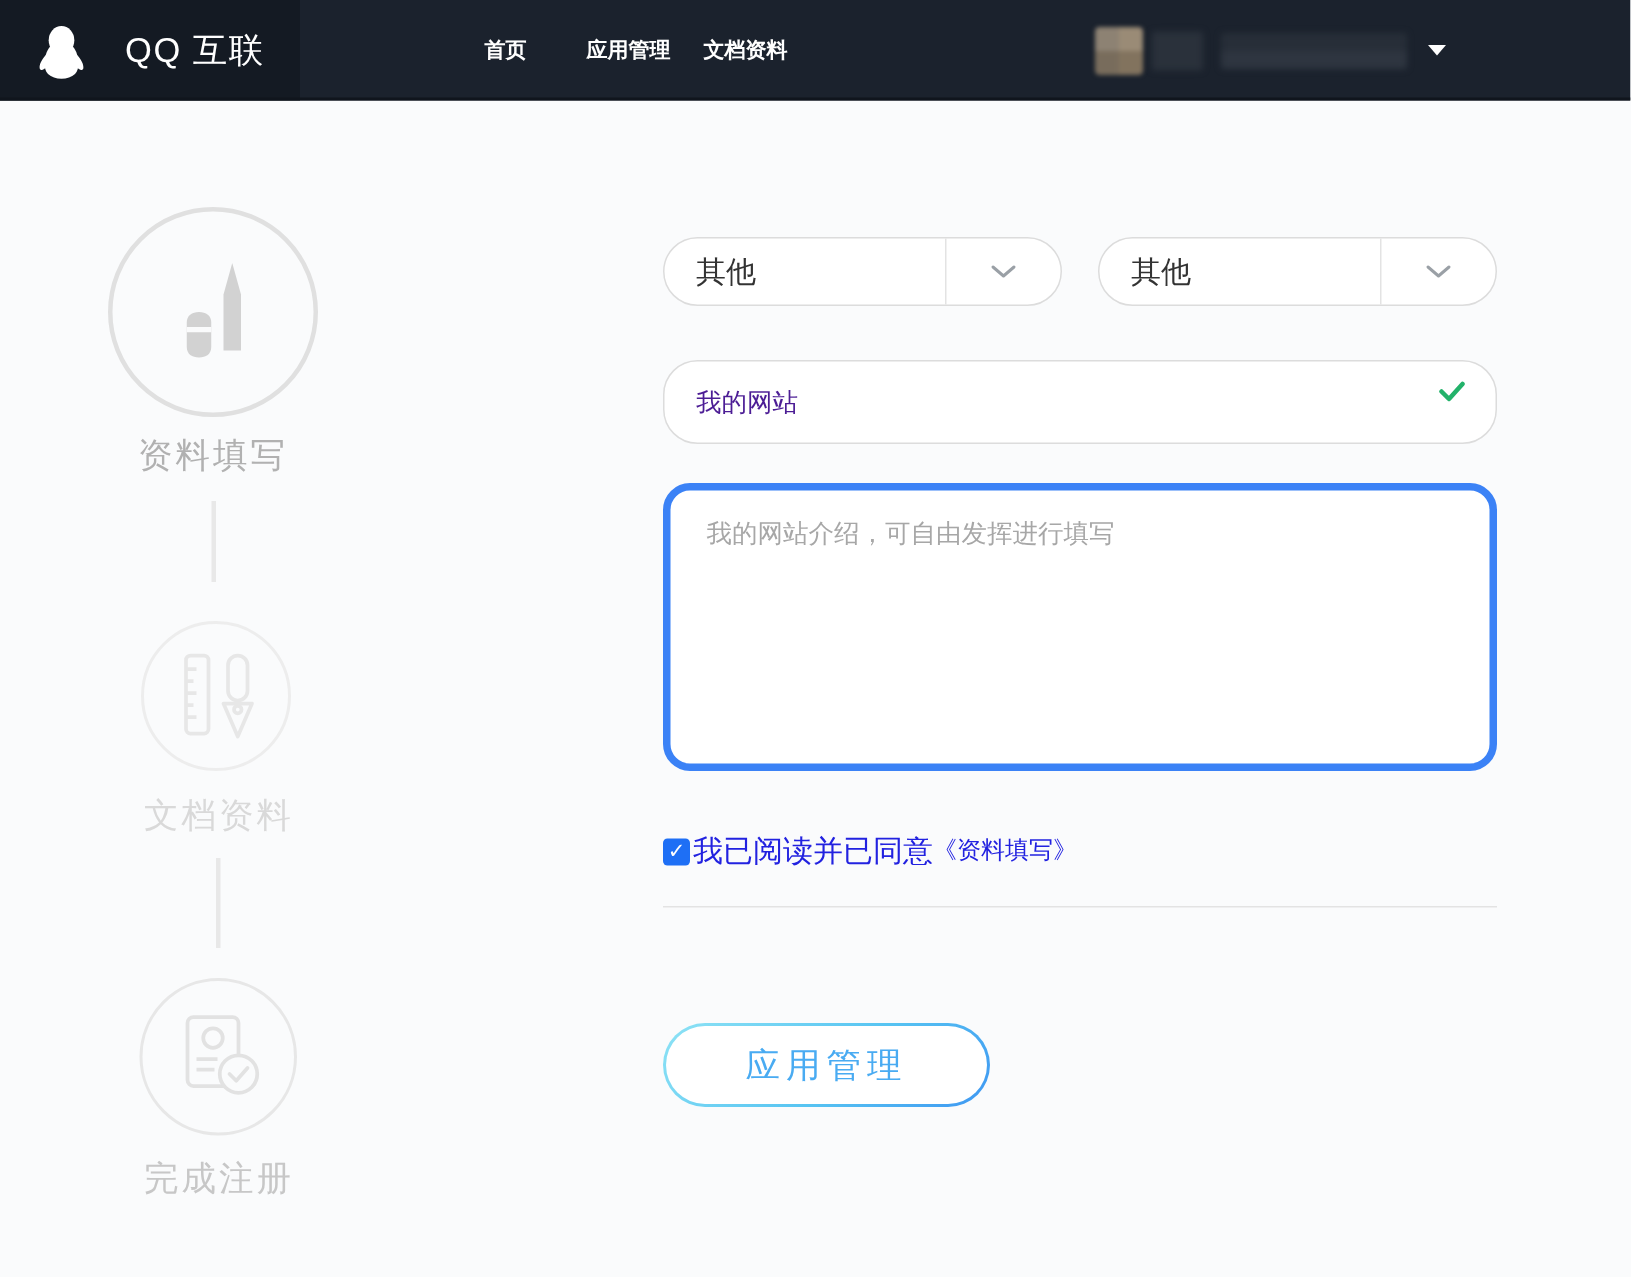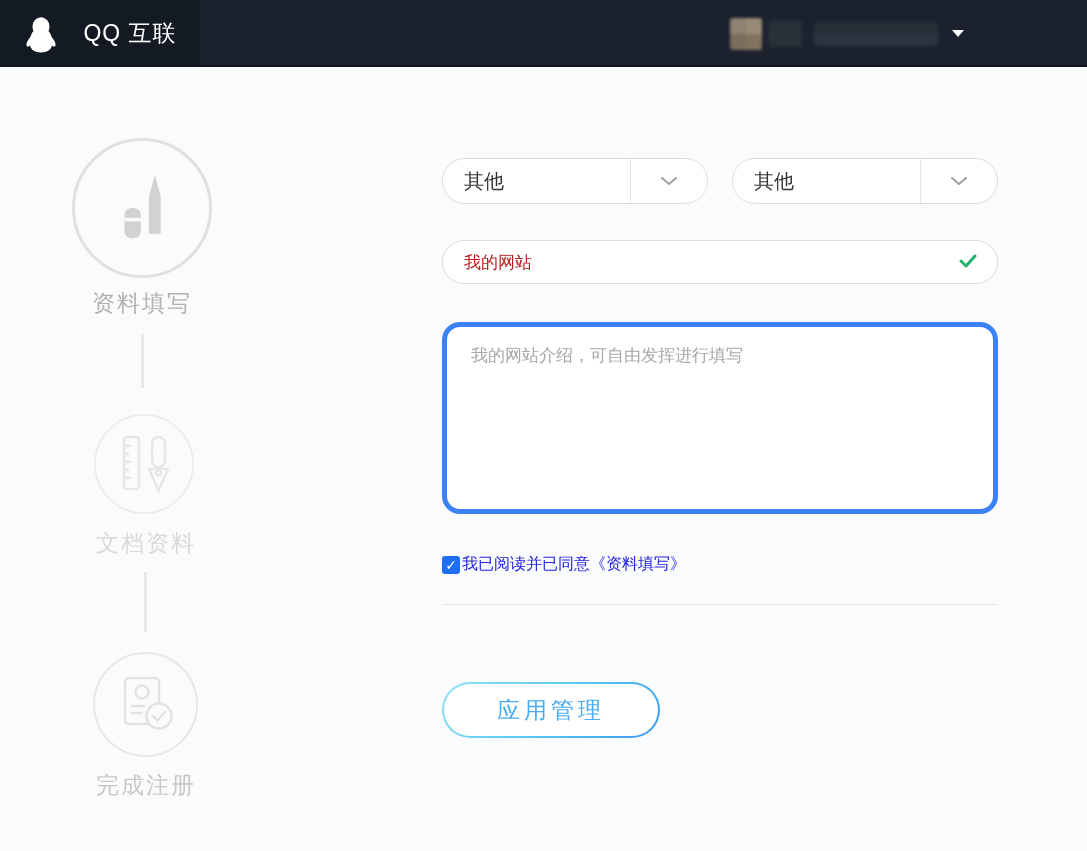--- a/index.html
+++ b/index.html
@@ -65,40 +65,40 @@
     background:#ffffff; border:1px solid #dcdcdc; border-radius:23px;
     display:flex; align-items:center; cursor:pointer;
   }
   .select.second { left:290px; }
   .select-value { margin-left:21px; font-size:20px; color:#333333; }
   .select-arrow-zone {
     position:absolute; right:0; top:0; width:77px; height:100%;
     border-left:1px solid #e3e3e3; display:flex; align-items:center; justify-content:center;
   }
   .text-input {
-    position:absolute; top:82px; width:556px; height:44px;
+    position:absolute; top:82px; width:556px; height:56px;
     background:#ffffff; border:1px solid #dcdcdc; border-radius:23px;
-    padding:0 54px 0 21px; font-size:17px; color:#b91c1c;
+    padding:0 54px 0 21px; font-size:17px; color:#4c1d95;
     font-family:"Liberation Sans","DejaVu Sans",sans-serif; outline:none;
   }
   .input-check { position:absolute; top:96px; right:21px; }
   .desc-textarea {
     position:absolute; top:164px; width:556px; height:192px;
     background:#ffffff; border:5px solid #3b82f6; border-radius:18px;
     padding:17px 24px; font-size:17px; color:#333; resize:none; outline:none;
     font-family:"Liberation Sans","DejaVu Sans",sans-serif;
   }
   .desc-textarea::placeholder { color:#a7a7a7; }
   .agree-row { position:absolute; top:396px; left:0; display:flex; align-items:center; cursor:pointer; }
   .checkbox {
     width:18px; height:18px; background:#1e6ff5; border-radius:3px;
     color:#ffffff; font-size:14px; font-weight:bold;
     display:flex; align-items:center; justify-content:center; cursor:pointer;
   }
-  .agree-text { font-size:16px; color:#2222e0; margin-left:2px; }
+  .agree-text { font-size:20px; color:#2222e0; margin-left:2px; }
   .agree-link { font-size:16px; color:#2222e0; text-decoration:none; cursor:pointer; }
   .divider { position:absolute; top:446px; left:0; width:556px; height:1px; background:#e3e3e3; }
   .create-btn {
     position:absolute; top:524px; left:0; width:218px; height:56px;
     border-radius:28px; padding:2px; cursor:pointer;
     background:linear-gradient(135deg,#8ee3f5 0%,#57c4f2 55%,#3e97f2 100%);
   }
   .create-btn-inner {
     width:100%; height:100%; border-radius:26px; background:#ffffff;
     display:flex; align-items:center; justify-content:center;
@@ -114,20 +114,25 @@
     <div class="logo-zone">
       <svg width="36" height="38" viewBox="0 0 40 42">
         <g fill="#ffffff">
           <ellipse cx="20" cy="13" rx="9.5" ry="10.5"></ellipse>
           <path d="M20 14 C11 14 7.5 23 7.5 30 C7.5 33 8 36 10 38 C12.5 40.4 16 41.5 20 41.5 C24 41.5 27.5 40.4 30 38 C32 36 32.5 33 32.5 30 C32.5 23 29 14 20 14 Z"></path>
           <path d="M8.5 24 C5.5 27 3.5 31 3.8 33.5 C4 35 5.4 35.4 6.8 34.6 C8.4 33.7 9.6 32.2 10.4 30.4 Z"></path>
           <path d="M31.5 24 C34.5 27 36.5 31 36.2 33.5 C36 35 34.6 35.4 33.2 34.6 C31.6 33.7 30.4 32.2 29.6 30.4 Z"></path>
         </g>
       </svg>
       <span class="logo-text">QQ 互联</span>
+    </div>
+    <div class="nav">
+      <span class="nav-item">首页</span>
+      <span class="nav-item">应用管理</span>
+      <span class="nav-item">文档资料</span>
     </div>
     <div class="user-zone">
       <div class="avatar"></div>
       <div class="name-blur-1"></div>
       <div class="name-blur-2"></div>
       <div class="caret-down"></div>
     </div>
   </div>
 
   <div class="step-circle c1">

